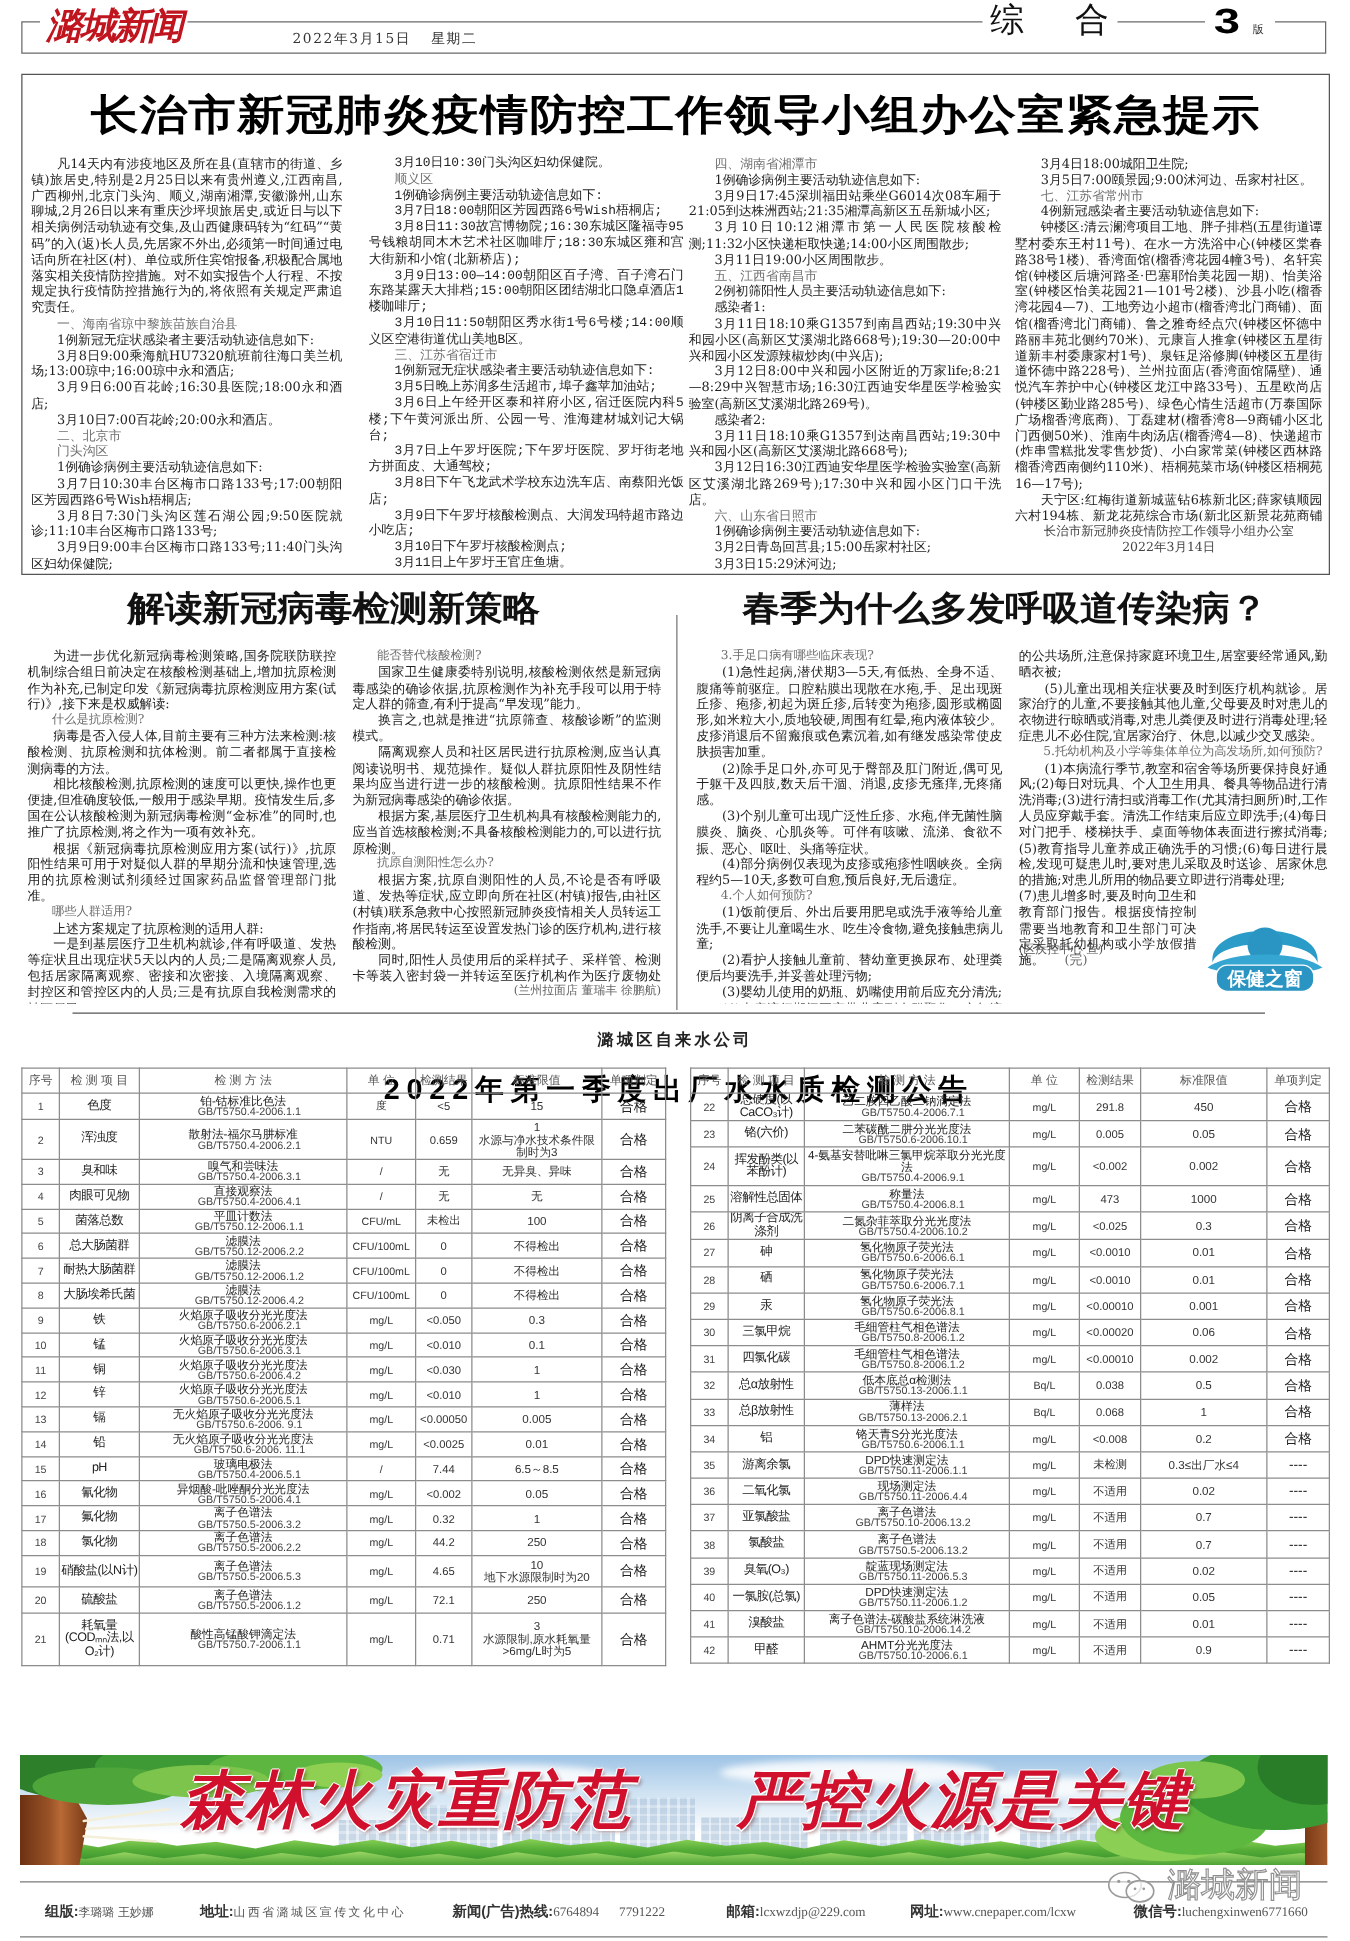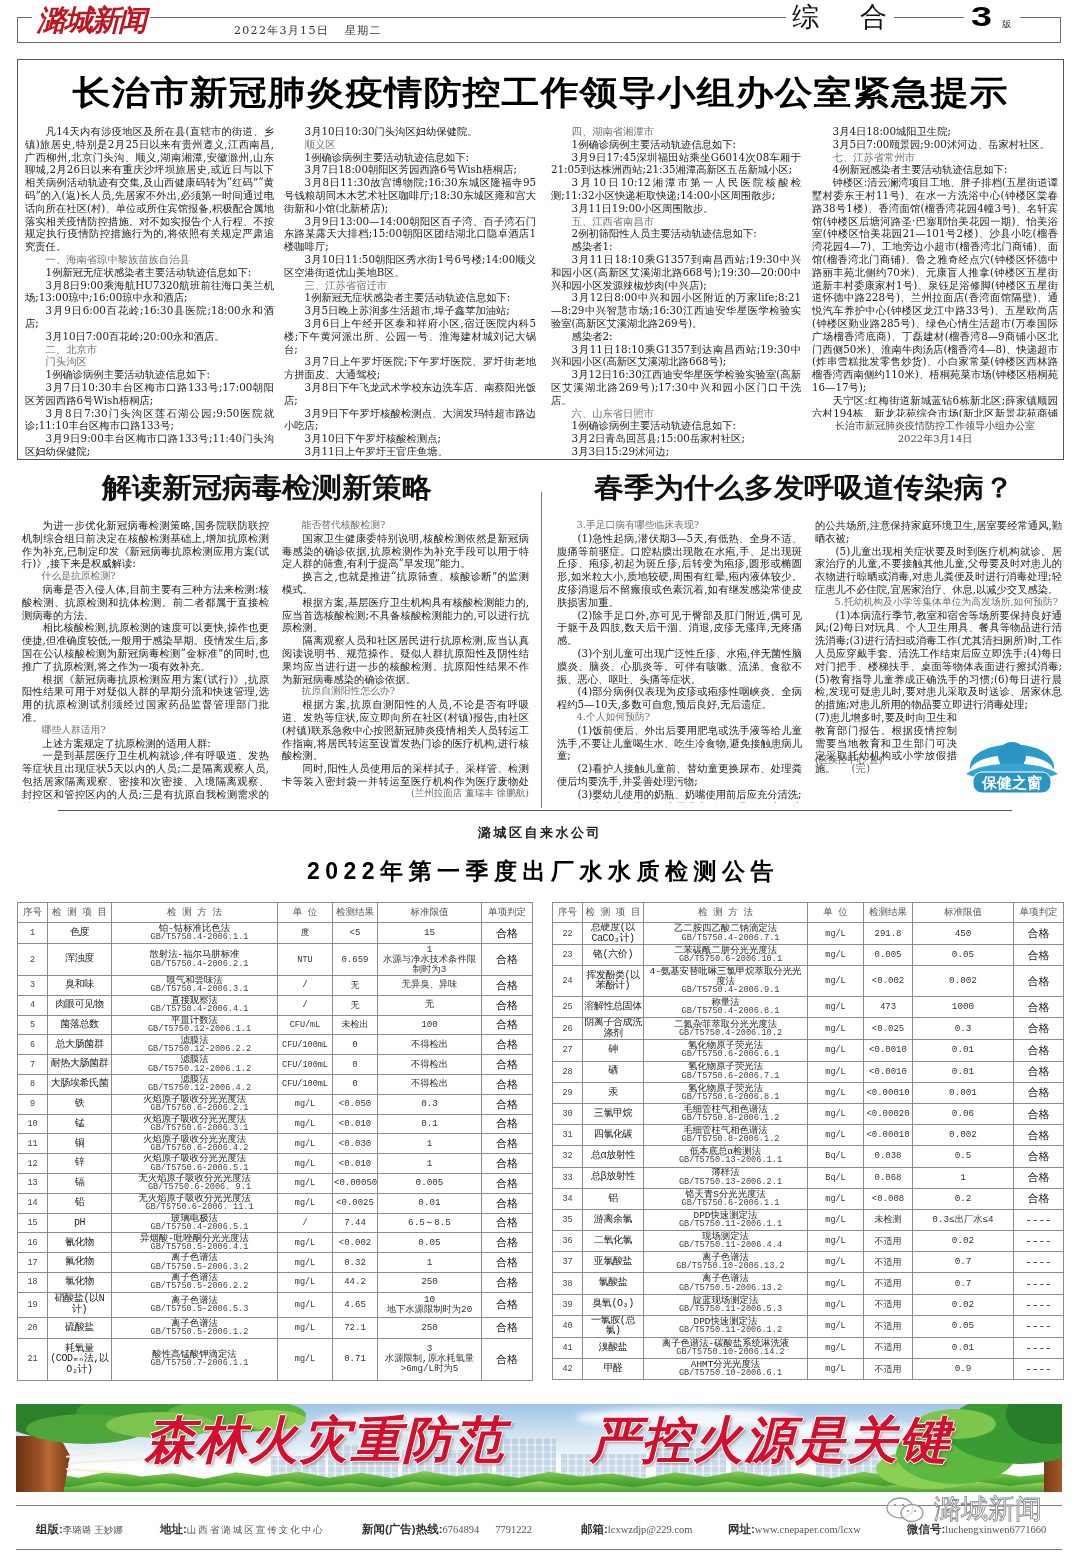--- a/index.html
+++ b/index.html
@@ -18,21 +18,21 @@
 
 
 .notice-box{position:absolute;left:17px;top:59px;width:1047px;height:401px;border:1.5px solid #555;}
 .notice-title{position:absolute;left:17px;top:74px;width:1047px;text-align:center;font-family:"Liberation Sans",sans-serif;font-weight:bold;font-size:38px;line-height:38px;letter-spacing:1px;color:#000;transform:scaleY(0.88);white-space:nowrap;}
 .col{position:absolute;font-size:10.3px;line-height:12.8px;text-align:justify;color:#222;overflow:hidden;}
 .col p{text-indent:2em;}
 .col p.section{color:#707070;}
 .col p.sub{color:#6e6e6e;font-size:9.8px;}
 .col p.cont{text-indent:0;}
 .n-col1{left:25px;top:125px;width:249px;height:332px;}
-.n-col2{left:284px;top:125px;width:252px;height:332px;}
+.n-col2{left:295px;top:125px;width:252px;height:332px;font-family:Liberation Mono, monospace;}
 .n-col3{left:551px;top:125px;width:250px;height:332px;}
 .n-col4{left:812px;top:125px;width:246px;height:292px;}
 .notice-sign{position:absolute;left:812px;top:419px;width:246px;text-align:center;font-size:10px;line-height:13px;color:#444;}
 .notice-sign div{white-space:nowrap;}
 
 
 .art-title{position:absolute;top:472px;width:500px;text-align:center;font-family:"DejaVu Serif","Liberation Serif",serif;font-weight:bold;font-size:30px;line-height:32px;color:#111;transform:scaleY(0.92);white-space:nowrap;}
 .art-title.left{left:17px;}
 .art-title.right{left:554px;}
 .vdivider{position:absolute;left:541px;top:492px;width:1px;height:316px;background:#777;}
@@ -44,21 +44,21 @@
 .end-mark{margin-left:16px;color:#666;}
 .byline{position:absolute;left:380px;top:787px;width:149px;text-align:right;font-size:9.5px;line-height:12.8px;color:#666;white-space:nowrap;}
 .credit{position:absolute;left:815px;top:754px;width:142px;text-align:left;font-size:9.5px;line-height:12.8px;color:#555;white-space:nowrap;}
 .health-logo{position:absolute;left:964px;top:726px;width:96px;height:70px;}
 .health-logo text{font-family:"DejaVu Sans",sans-serif;}
 .hrule{position:absolute;left:58px;top:810px;width:954px;height:0;border-top:1.5px solid #555;}
 
 
 .water-company{position:absolute;left:0;top:825px;width:1080px;text-align:center;font-weight:bold;font-size:13px;line-height:16px;letter-spacing:2.5px;color:#222;}
 .water-title{position:absolute;left:0;top:855px;width:1080px;padding-left:6px;text-align:center;font-family:"Liberation Sans",sans-serif;font-weight:bold;font-size:23px;line-height:32px;letter-spacing:5.5px;color:#000;white-space:nowrap;}
-.wtable{position:absolute;top:902px;border-collapse:collapse;table-layout:fixed;font-family:Liberation Mono, monospace;color:#333;border:1.5px solid #707070;}
+.wtable{position:absolute;top:854px;border-collapse:collapse;table-layout:fixed;font-family:Liberation Sans, sans-serif;color:#333;border:1.5px solid #707070;}
 .wtable th,.wtable td{border:1px solid #8c8c8c;text-align:center;vertical-align:middle;padding:0 1px;overflow:hidden;}
 .wtable thead th{height:20px;font-size:9.5px;font-weight:normal;color:#555;white-space:nowrap;}
 #tbl-left{left:17px;width:515px;}
 #tbl-right{left:552px;width:511px;}
 #tbl-left tbody tr{height:19.8px;}
 #tbl-left tbody tr:nth-of-type(1){height:21px;}
 #tbl-left tbody tr:nth-of-type(2){height:32px;}
 #tbl-left tbody tr:nth-of-type(19){height:25px;}
 #tbl-left tbody tr:nth-of-type(20){height:21px;}
 #tbl-left tbody tr:nth-of-type(21){height:42px;}
@@ -233,22 +233,22 @@
       <p class="body">根据《新冠病毒抗原检测应用方案(试行)》,抗原阳性结果可用于对疑似人群的早期分流和快速管理,选用的抗原检测试剂须经过国家药品监督管理部门批准。</p>
       <p class="sub">哪些人群适用?</p>
       <p class="body">上述方案规定了抗原检测的适用人群:</p>
       <p class="body">一是到基层医疗卫生机构就诊,伴有呼吸道、发热等症状且出现症状5天以内的人员;二是隔离观察人员,包括居家隔离观察、密接和次密接、入境隔离观察、封控区和管控区内的人员;三是有抗原自我检测需求的社区居民。</p>
     </div>
   <div class="col a-colB">
 
   <p class="sub">能否替代核酸检测?</p>
       <p class="body">国家卫生健康委特别说明,核酸检测依然是新冠病毒感染的确诊依据,抗原检测作为补充手段可以用于特定人群的筛查,有利于提高“早发现”能力。</p>
       <p class="body">换言之,也就是推进“抗原筛查、核酸诊断”的监测模式。</p>
+      <p class="body">隔离观察人员和社区居民进行抗原检测,应当认真阅读说明书、规范操作。疑似人群抗原阳性及阴性结果均应当进行进一步的核酸检测。抗原阳性结果不作为新冠病毒感染的确诊依据。</p>
       <p class="body">根据方案,基层医疗卫生机构具有核酸检测能力的,应当首选核酸检测;不具备核酸检测能力的,可以进行抗原检测。</p>
-      <p class="body">隔离观察人员和社区居民进行抗原检测,应当认真阅读说明书、规范操作。疑似人群抗原阳性及阴性结果均应当进行进一步的核酸检测。抗原阳性结果不作为新冠病毒感染的确诊依据。</p>
       <p class="sub">抗原自测阳性怎么办?</p>
       <p class="body">根据方案,抗原自测阳性的人员,不论是否有呼吸道、发热等症状,应立即向所在社区(村镇)报告,由社区(村镇)联系急救中心按照新冠肺炎疫情相关人员转运工作指南,将居民转运至设置发热门诊的医疗机构,进行核酸检测。</p>
       <p class="body">同时,阳性人员使用后的采样拭子、采样管、检测卡等装入密封袋一并转运至医疗机构作为医疗废物处置。</p>
     </div>
   <div class="byline">(兰州拉面店 董瑞丰 徐鹏航)</div>
 </article>
 
 <div class="vdivider"></div>
 
 <article>

